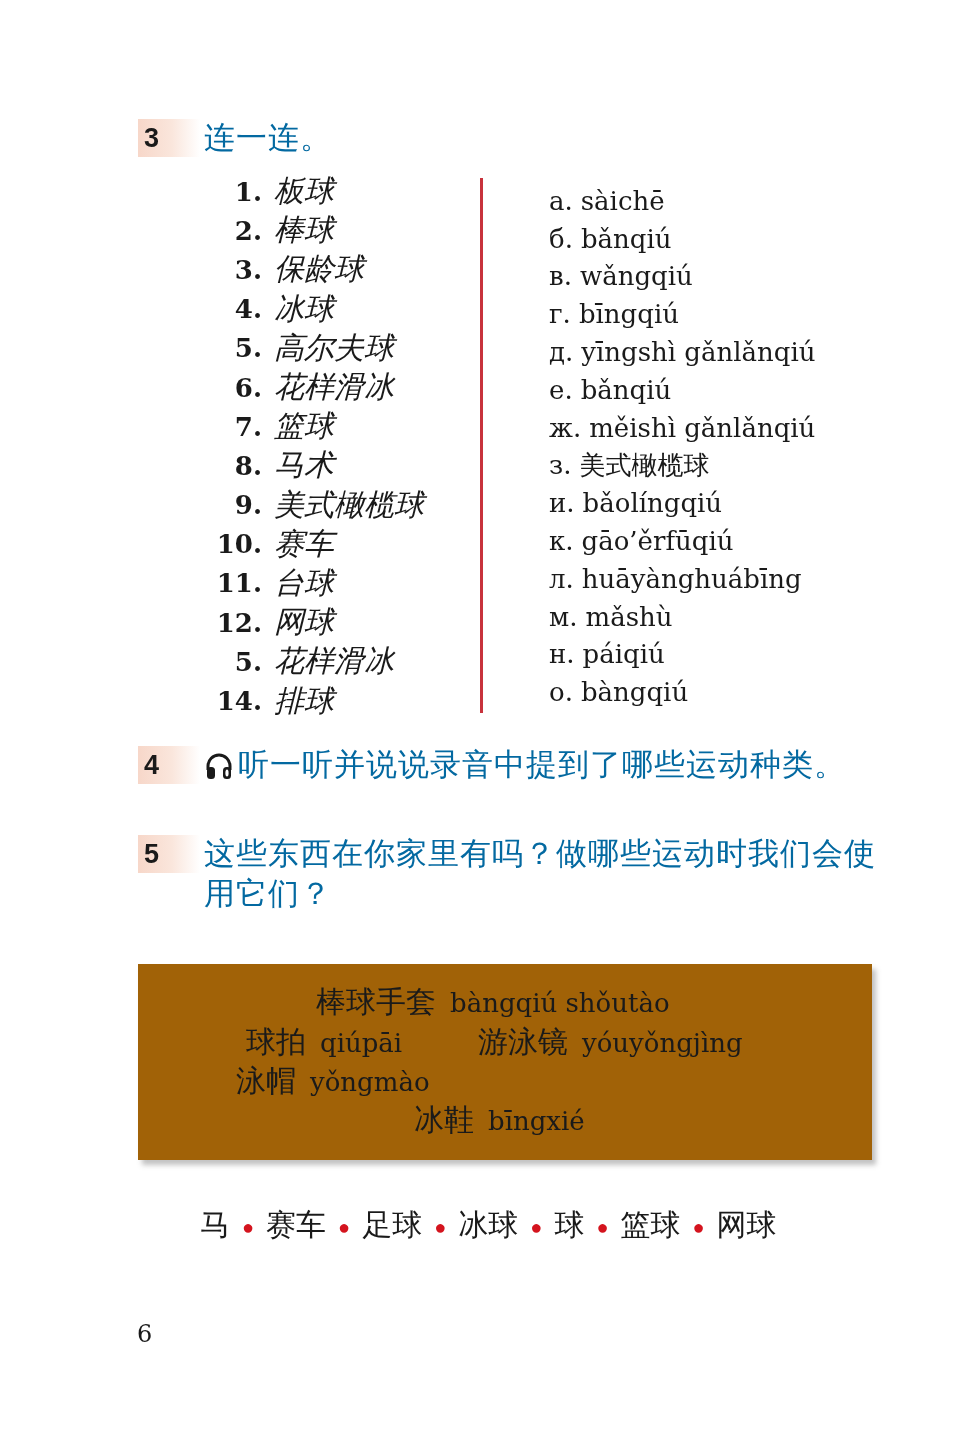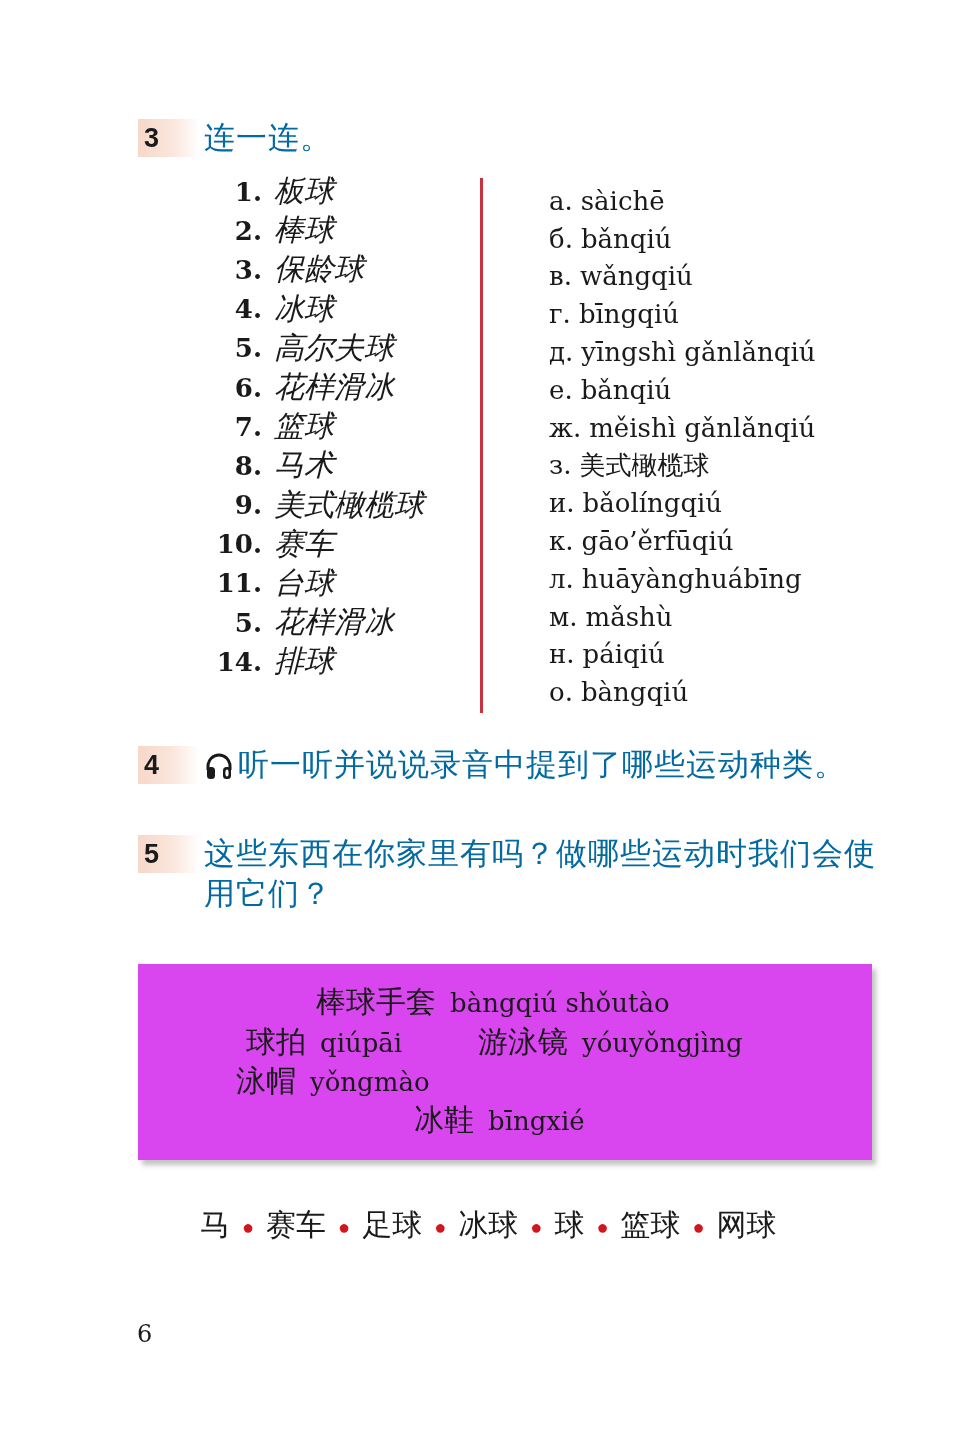--- a/index.html
+++ b/index.html
@@ -22,21 +22,21 @@
 
   .divider { position: absolute; left: 480px; top: 178px; width: 3px; height: 535px; background: #c8323c; }
 
   .right-list { position: absolute; left: 549px; top: 182px; }
   .right-item { height: 37.8px; display: flex; align-items: center; font-size: 26px; white-space: nowrap; }
   .right-item .letter { margin-right: 8px; }
 
   .headphones { display: inline-block; width: 30px; height: 30px; vertical-align: middle; margin-right: 4px; }
 
   .vocab-box { position: absolute; left: 138px; top: 964px; width: 734px; height: 196px;
-               background: #d946ef; box-shadow: 4px 5px 5px rgba(120,120,120,0.45); }
+               background: #a16207; box-shadow: 4px 5px 5px rgba(120,120,120,0.45); }
   .vocab-row { position: absolute; font-size: 26px; white-space: nowrap; }
   .vocab-row .han { font-family: "DejaVu Sans", sans-serif; font-size: 30px; margin-right: 14px; font-weight: 300; }
 
   .words { position: absolute; left: 134px; top: 1205px; width: 740px; font-family: "DejaVu Sans", sans-serif;
            font-size: 30px; line-height: 40px; font-weight: 300; }
   .words .dot { color: #d4141e; font-size: 20px; vertical-align: middle; margin: 0 12px; }
   .words .py { font-family: "DejaVu Serif", serif; font-size: 24px; }
   .line1 { padding-left: 66px; white-space: nowrap; }
   .line2 { white-space: nowrap; }
 
@@ -87,20 +87,24 @@
       <span class="num">9.</span>
       <span class="han">美式橄榄球</span>
     </div>
   <div class="left-item">
       <span class="num">10.</span>
       <span class="han">赛车</span>
     </div>
   <div class="left-item">
       <span class="num">11.</span>
       <span class="han">台球</span>
+    </div>
+  <div class="left-item">
+      <span class="num">12.</span>
+      <span class="han">网球</span>
     </div>
   <div class="left-item">
       <span class="num">5.</span>
       <span class="han">花样滑冰</span>
     </div>
   <div class="left-item">
       <span class="num">14.</span>
       <span class="han">排球</span>
     </div>
 </div>

